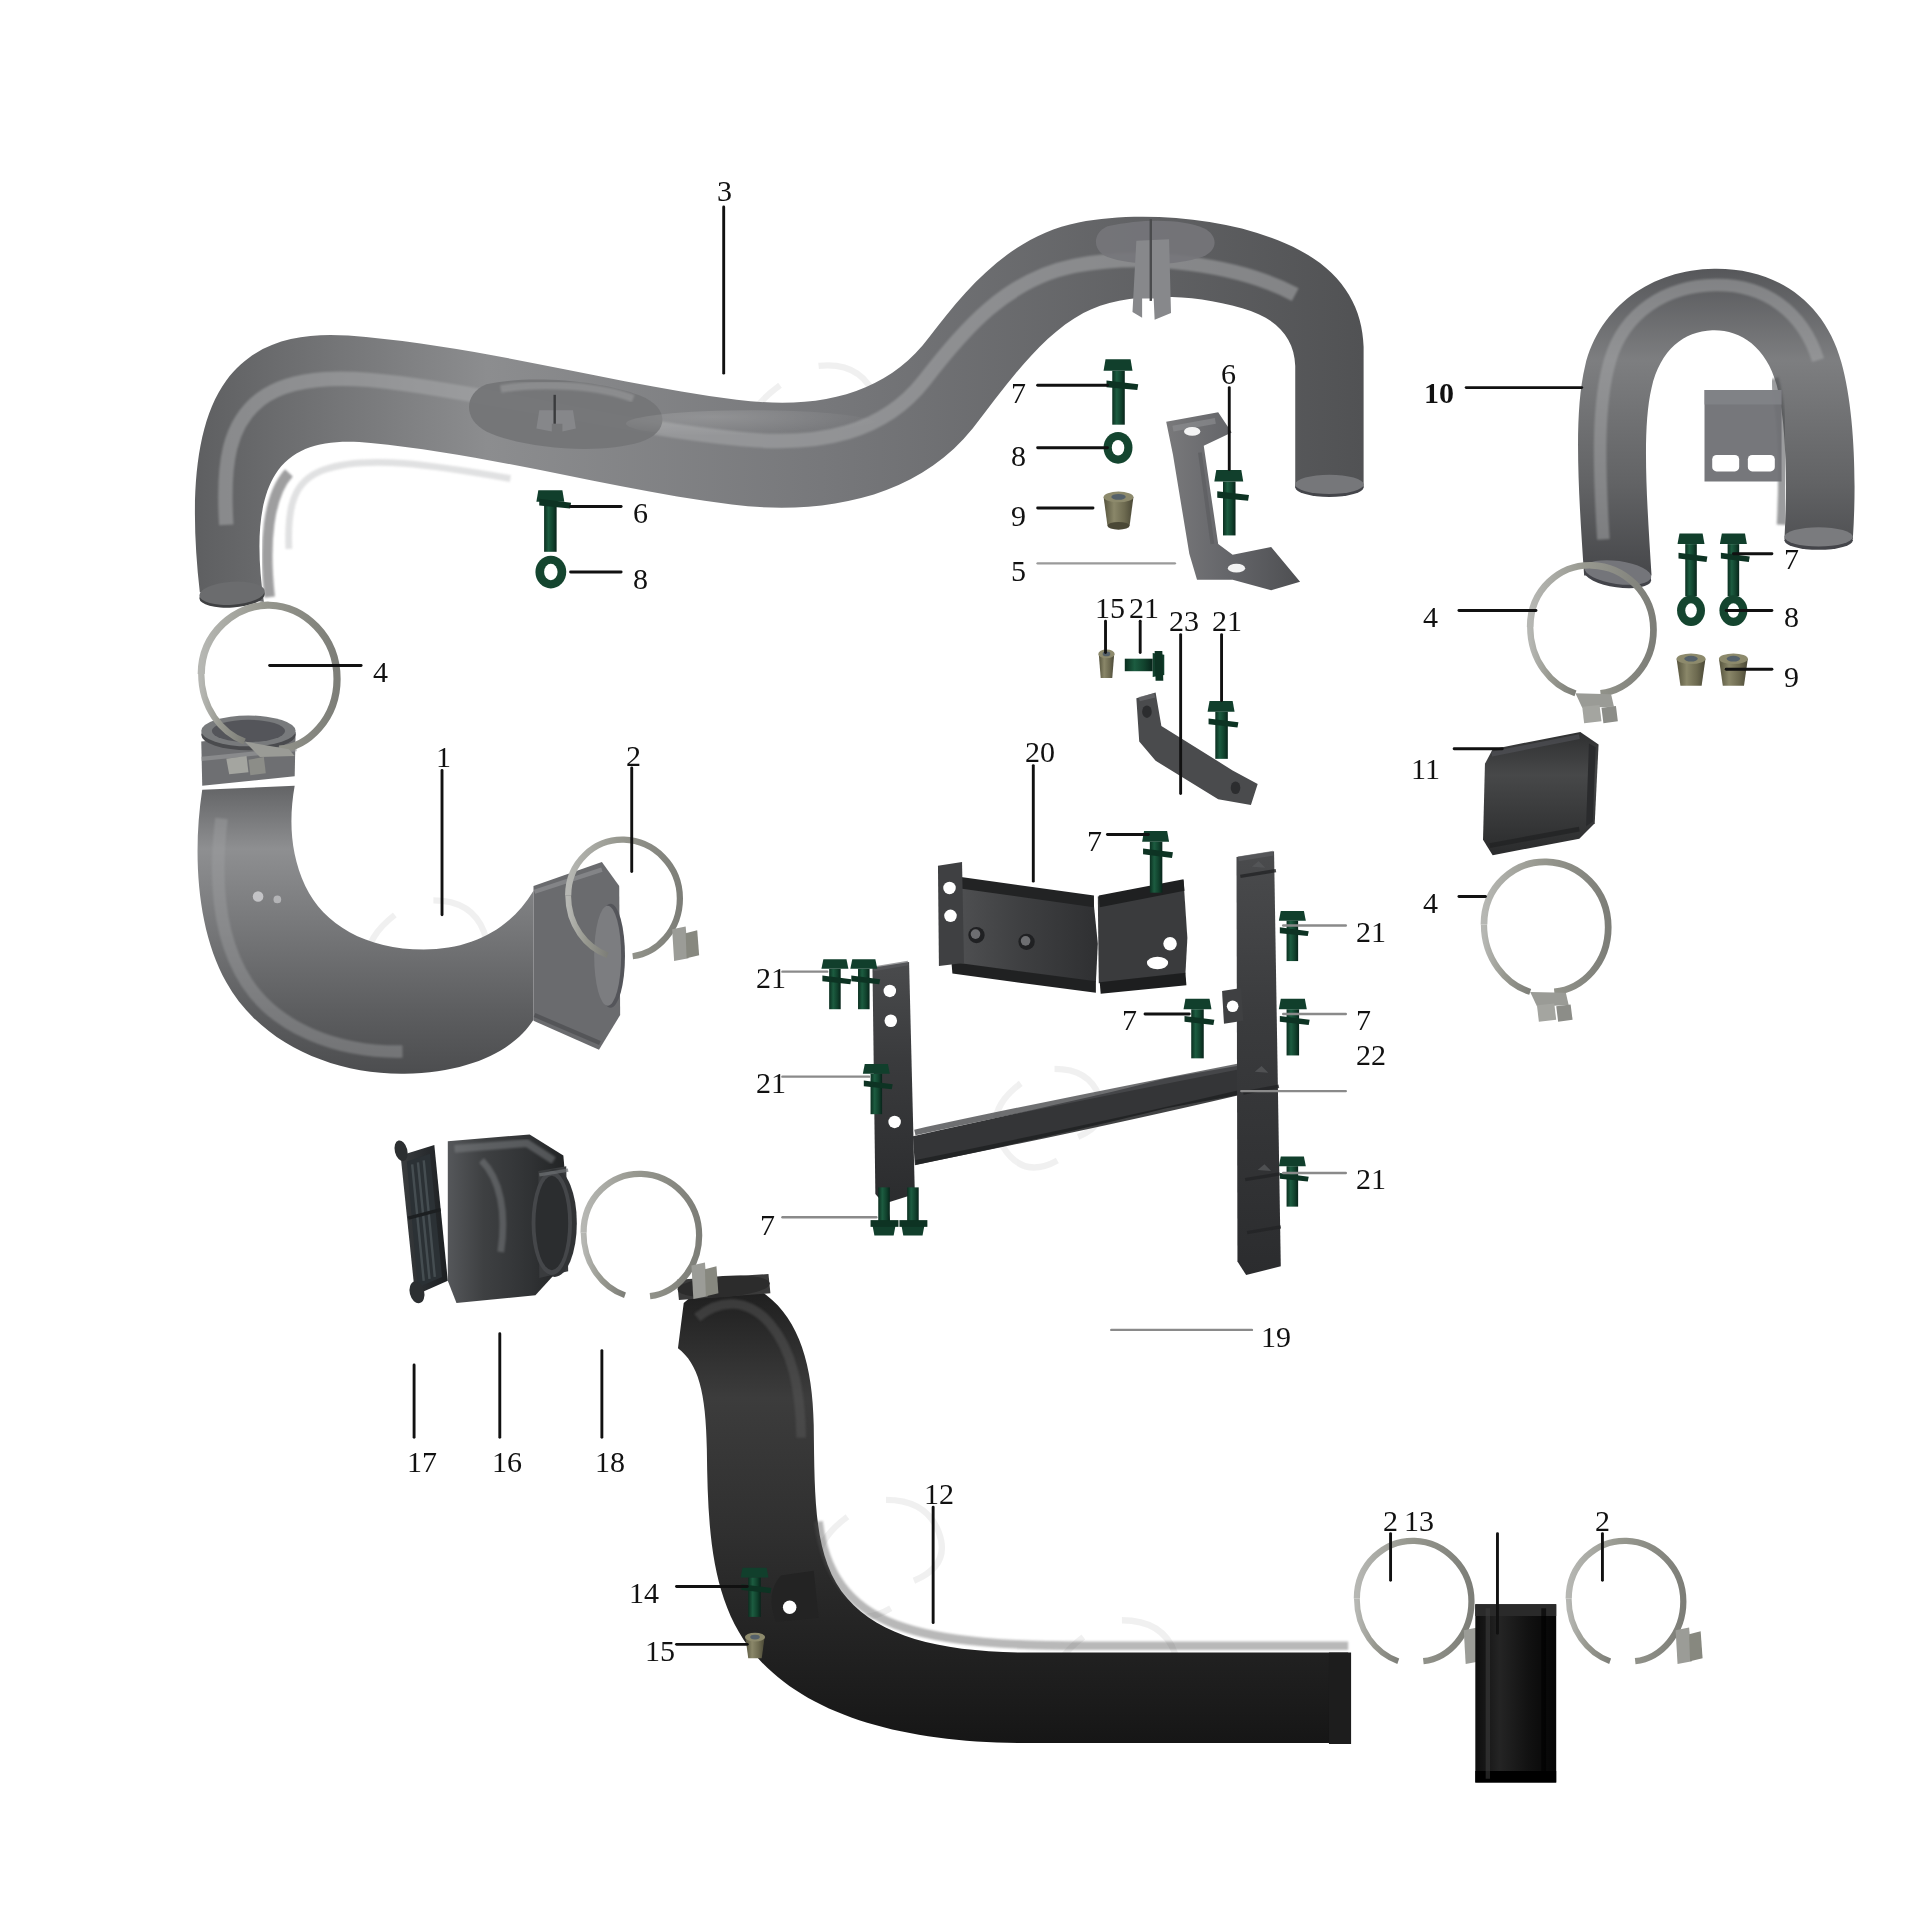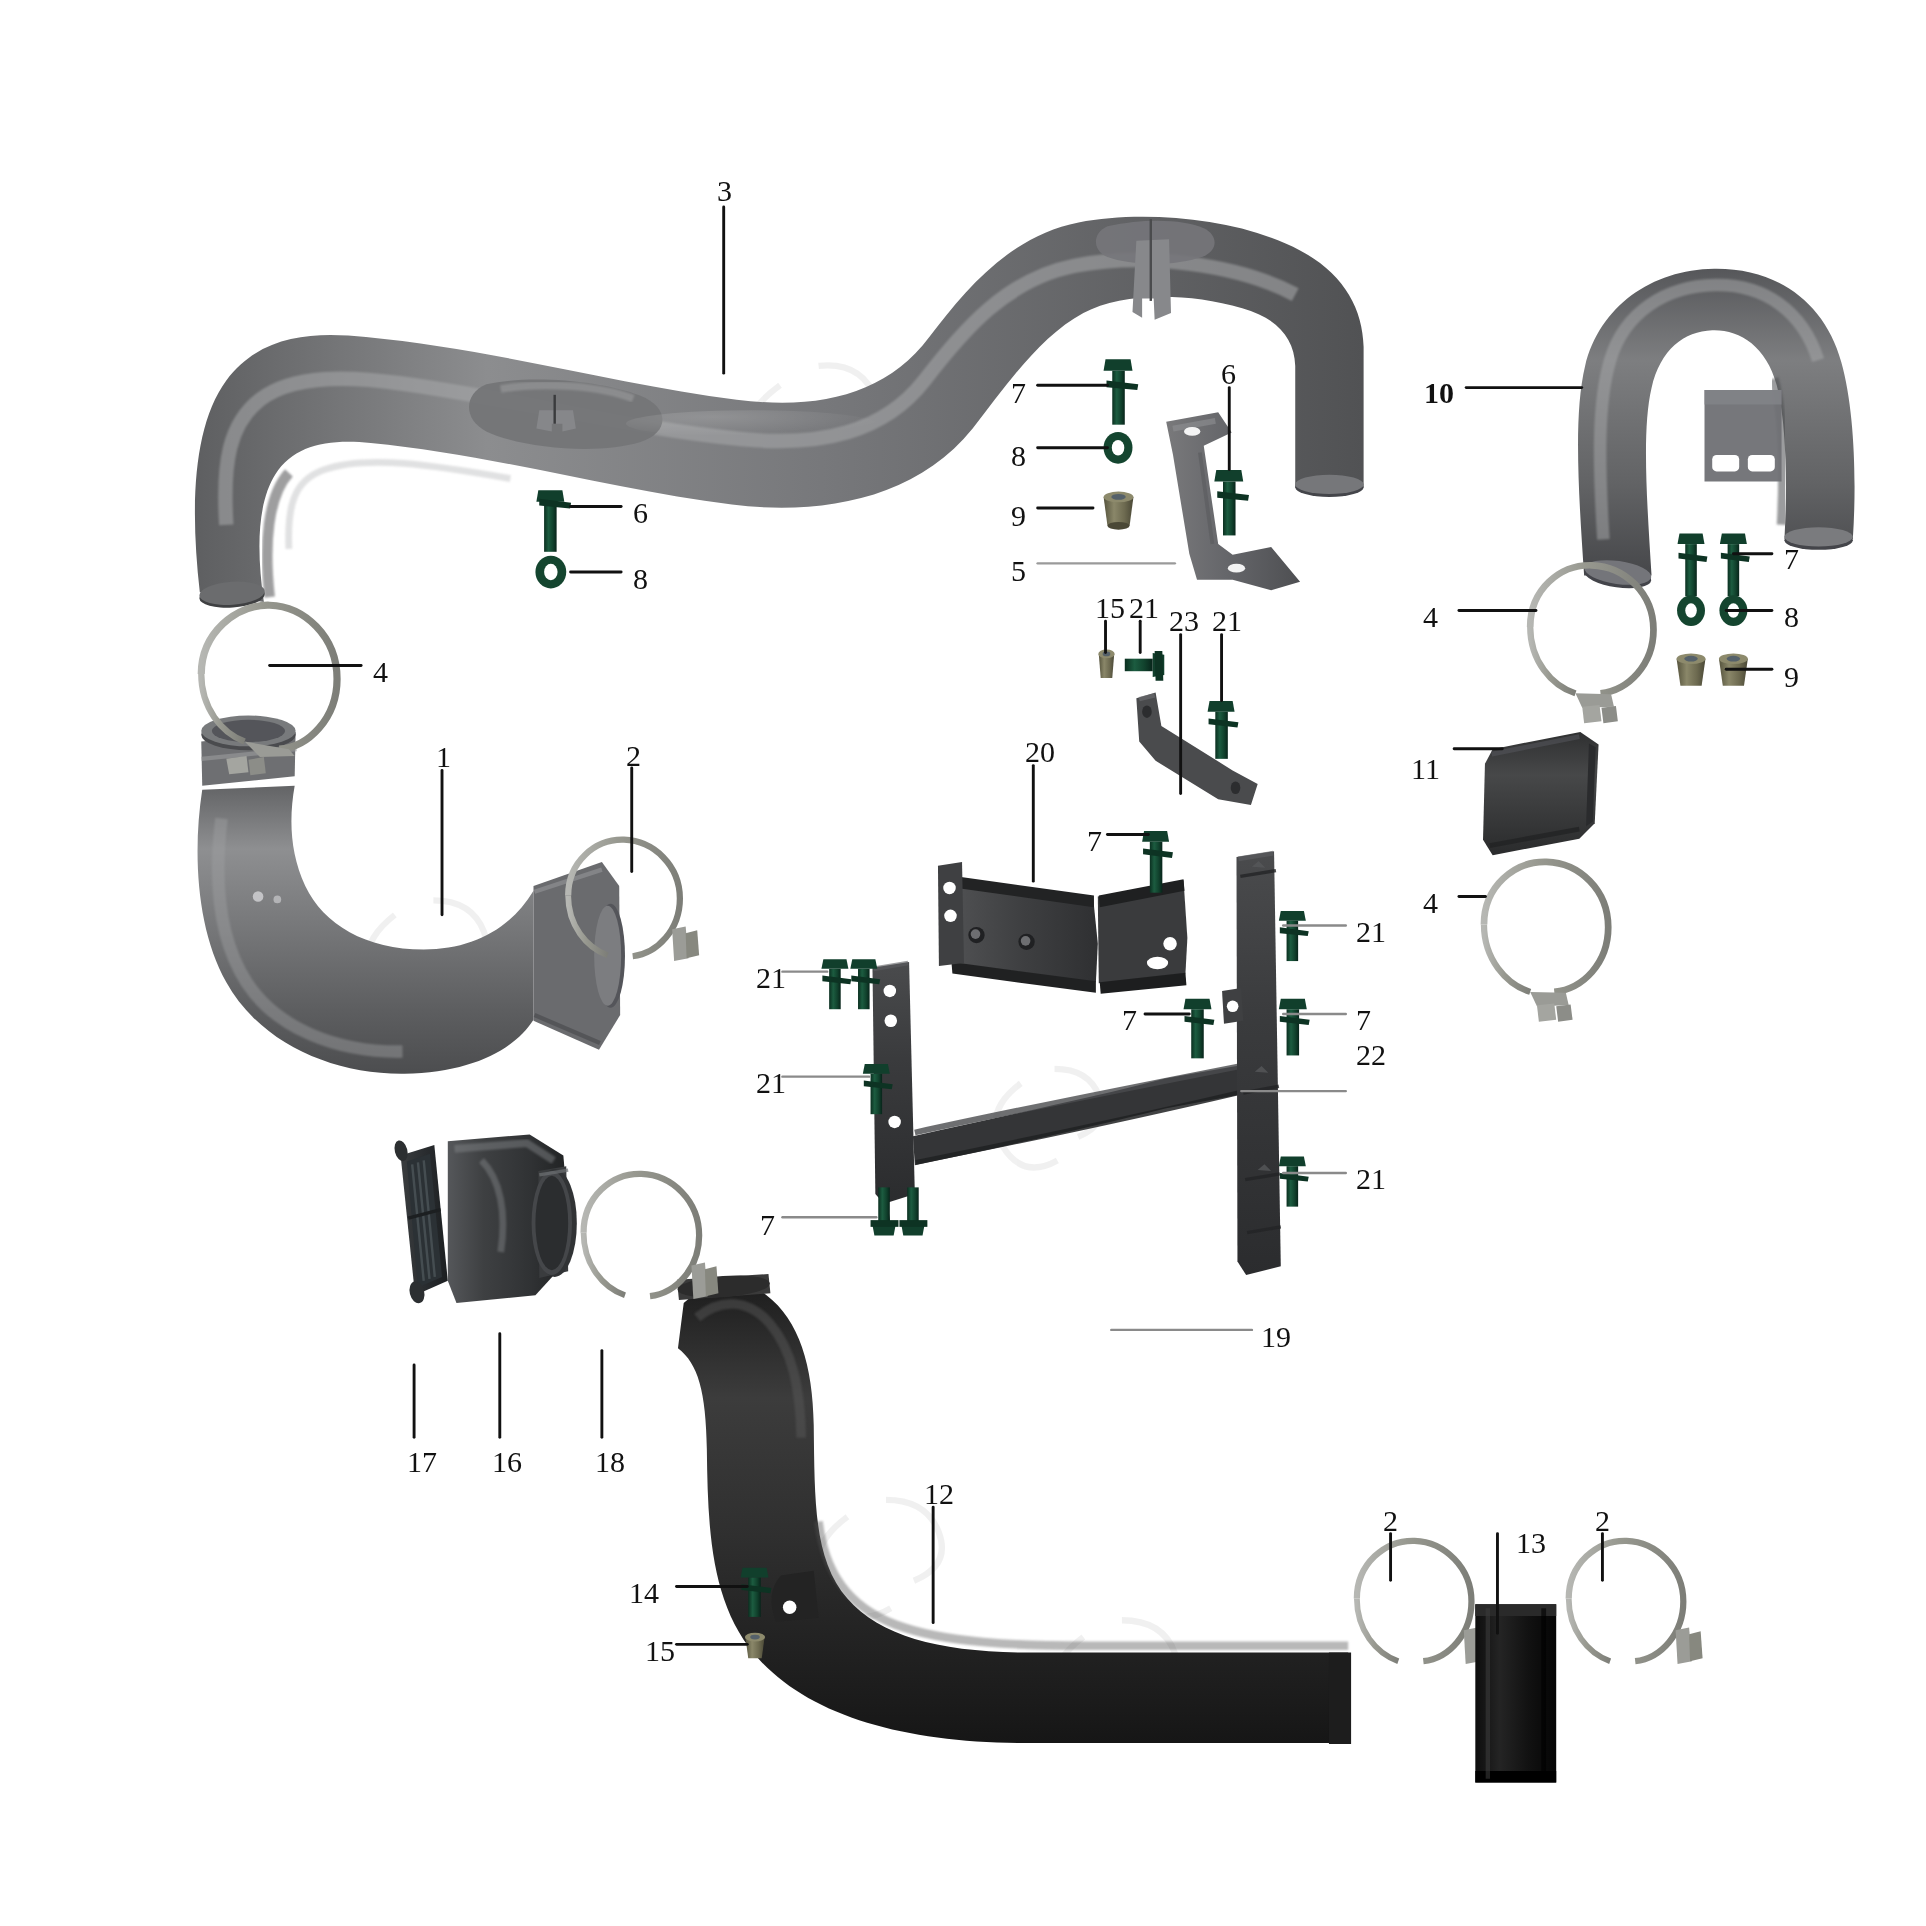--- a/index.html
+++ b/index.html
@@ -688,18 +688,18 @@
       <div class="lbl" style="left: 1356px; top: 1164px;">21</div>
       <div class="lbl" style="left: 760px; top: 1210px;">7</div>
       <div class="lbl" style="left: 1261px; top: 1322px;">19</div>
       <div class="lbl" style="left: 407px; top: 1447px;">17</div>
       <div class="lbl" style="left: 492px; top: 1447px;">16</div>
       <div class="lbl" style="left: 595px; top: 1447px; text-align: right;">18</div>
       <div class="lbl" style="left: 924px; top: 1479px;">12</div>
       <div class="lbl" style="left: 629px; top: 1578px;">14</div>
       <div class="lbl" style="left: 645px; top: 1636px;">15</div>
       <div class="lbl" style="left: 1383px; top: 1506px;">2</div>
-      <div class="lbl" style="left: 1516px; top: 1506px; margin-top: 22px;">13</div>
+      <div class="lbl" style="left: 1404px; top: 1506px;">13</div>
       <div class="lbl" style="left: 1595px; top: 1506px;">2</div>
     </div>
 
 </div>
 
 
 </body></html>

